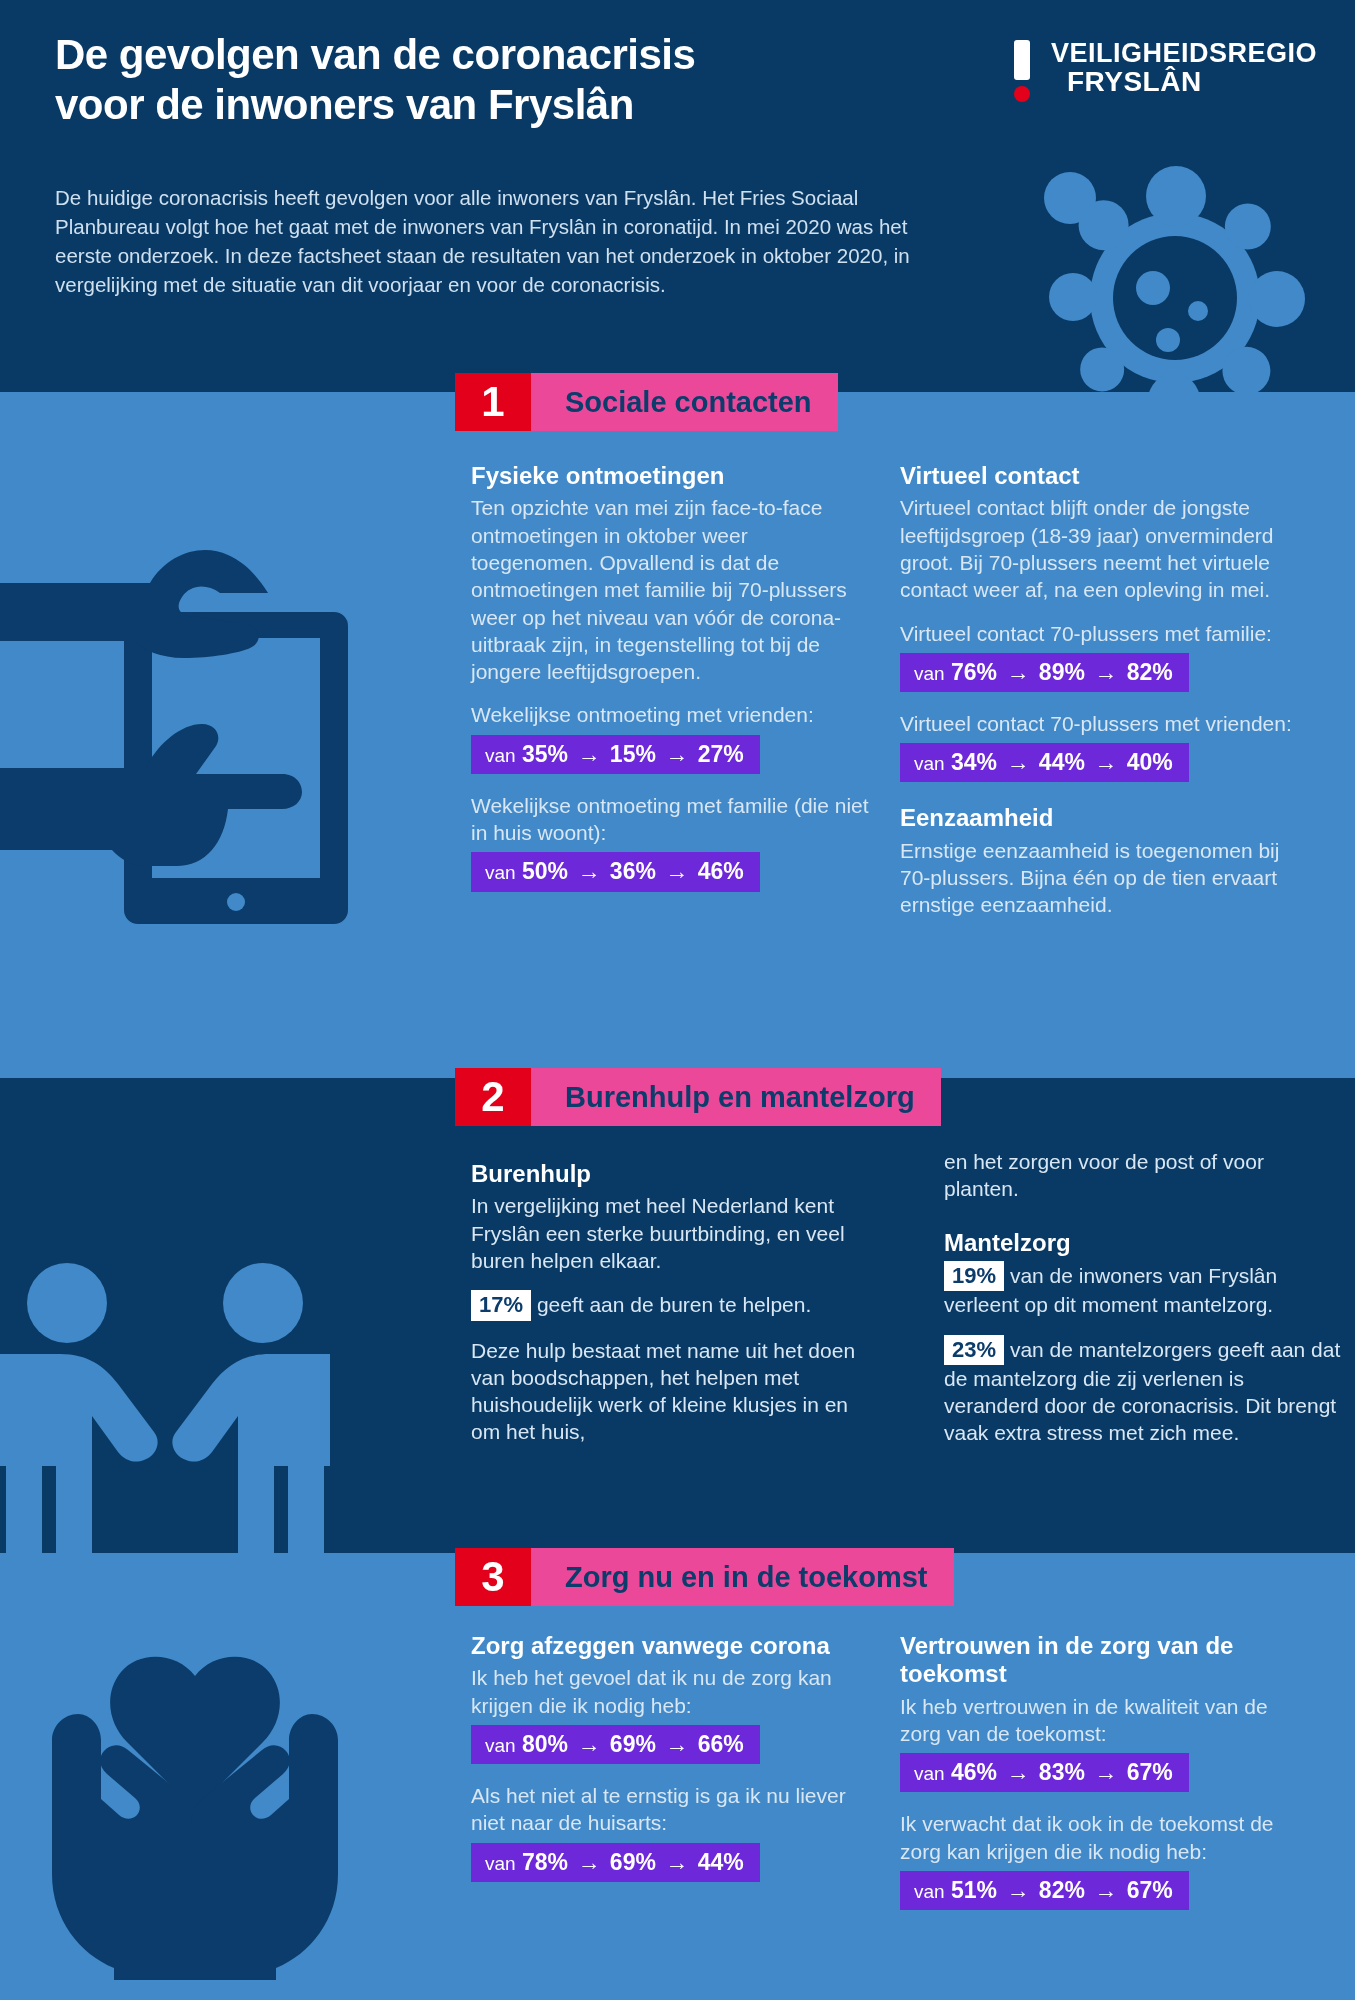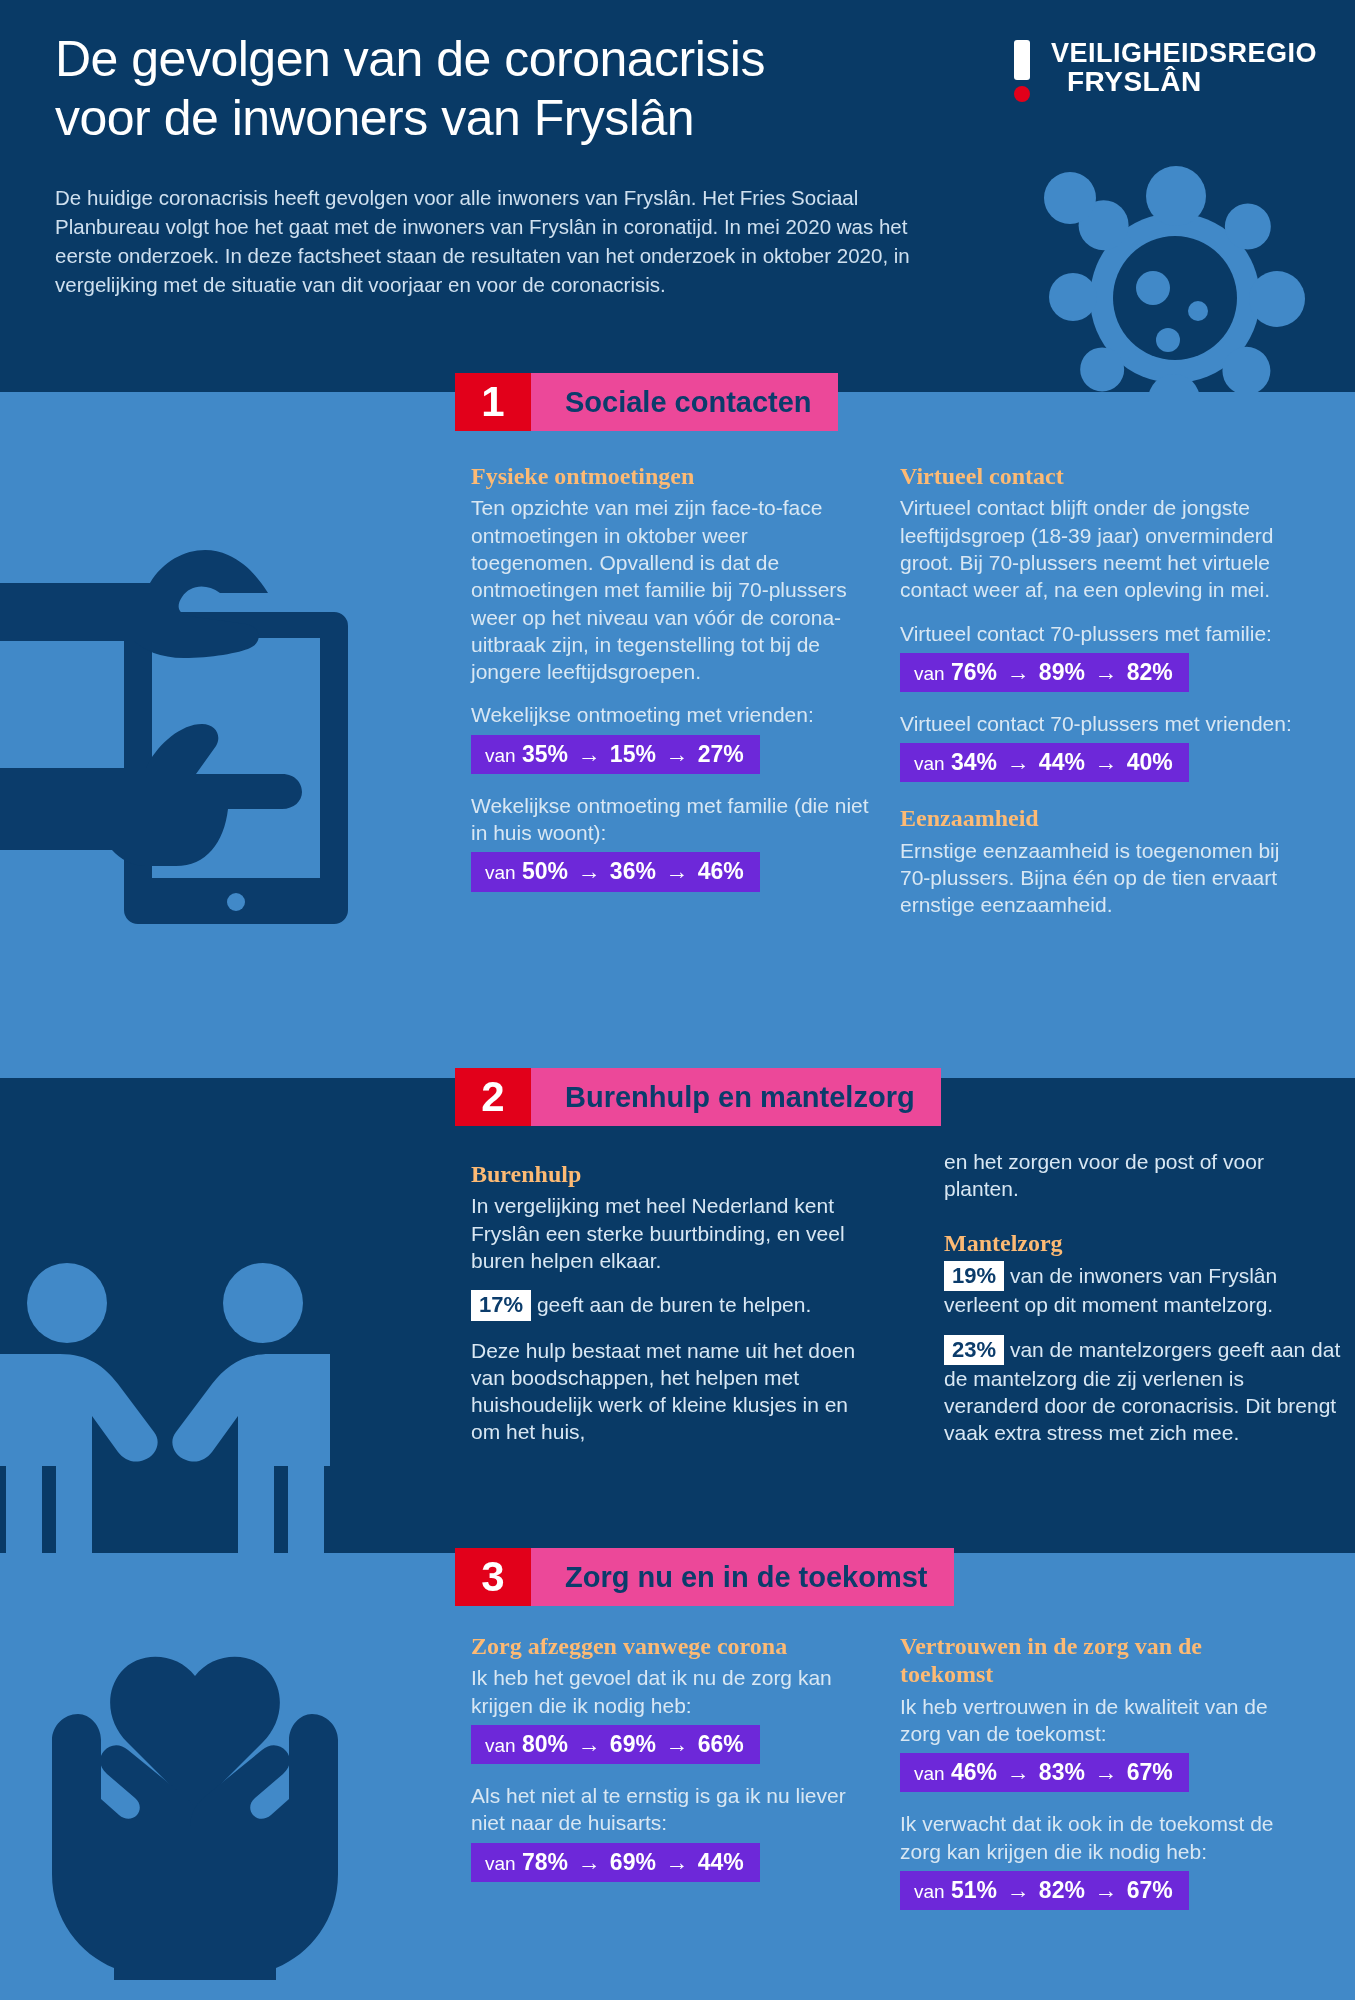--- a/index.html
+++ b/index.html
@@ -15,21 +15,21 @@
   
   .band{position:absolute;left:0;width:1355px;}
   .band-navy-top{top:0;height:392px;background:#093A66;}
   .band-light-1{top:392px;height:686px;background:#4189C8;}
   .band-navy-2{top:1078px;height:475px;background:#093A66;}
   .band-light-2{top:1553px;height:447px;background:#4189C8;}
 
   
   .title{
     position:absolute;left:55px;top:30px;width:860px;
-    color:#ffffff;font-weight:normal;font-size:50px;line-height:1.18;
+    color:#ffffff;font-weight:bold;font-size:42px;line-height:1.18;
     letter-spacing:-0.5px;
   }
   .intro{
     position:absolute;left:55px;top:183px;width:900px;
     color:#cfe0ef;font-size:20.5px;line-height:1.42;font-weight:300;
   }
 
   
   .logo{position:absolute;right:38px;top:40px;display:flex;align-items:flex-start;gap:21px;}
   .logo-excl{position:relative;width:16px;height:62px;flex:none;}
@@ -49,21 +49,21 @@
   .sec-title{background:#ec4899;color:#0B3C6B;font-weight:bold;font-size:29px;
              display:flex;align-items:center;padding:0 26px 0 34px;white-space:nowrap;}
 
   #sec1-head{left:455px;top:373px;}
   #sec2-head{left:455px;top:1068px;}
   #sec3-head{left:455px;top:1548px;}
 
   
   .col{position:absolute;width:398px;}
   .col.right{width:400px;}
-  .h3{font-weight:bold;font-size:24px;color:#fdba74;margin:0 0 4px 0;line-height:1.18;font-family:Liberation Serif, serif;}
+  .h3{font-weight:bold;font-size:24px;color:#ffffff;margin:0 0 4px 0;line-height:1.18;}
   .p{font-size:21px;line-height:1.30;color:#d8e7f3;font-weight:300;margin:0 0 16px 0;}
   .p.tight{margin-bottom:4px;}
 
   
   .stat{
     display:inline-block;background:#6d28d9;color:#ffffff;
     padding:7px 16px 8px 14px;font-size:23px;font-weight:bold;
     line-height:1.05;white-space:nowrap;margin:2px 0 18px 0;
   }
   .stat .van{font-weight:300;font-size:19px;}

